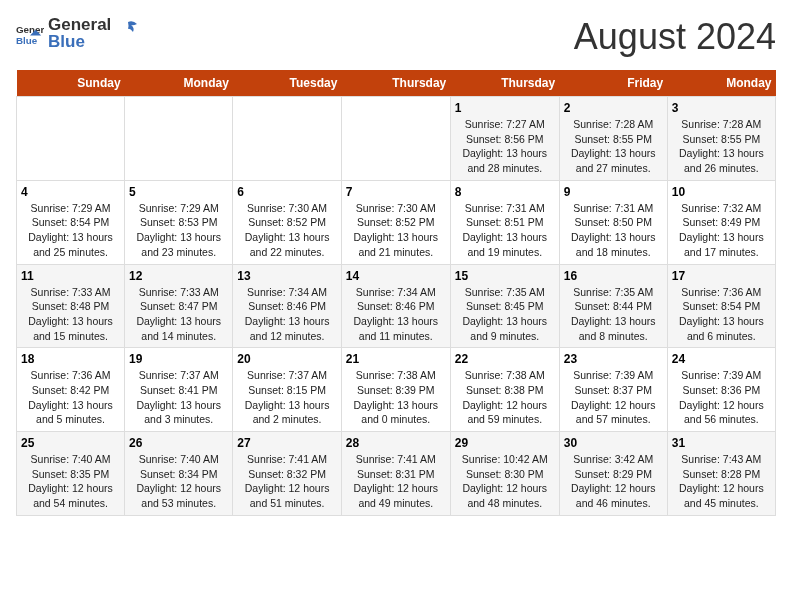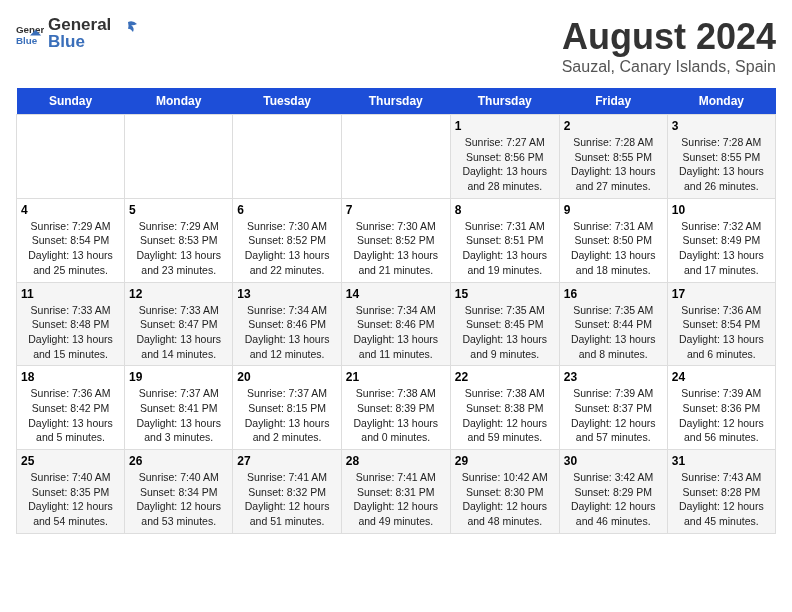--- a/index.html
+++ b/index.html
@@ -23,37 +23,37 @@
     }
     .logo-icon {
       width: 28px;
       height: 28px;
     }
     .title-area {
       text-align: right;
     }
     .main-title {
       font-size: 36px;
-      font-weight: bold;
+      font-weight: normal;
       color: #333;
     }
     .subtitle {
       font-size: 16px;
       color: #555;
     }
     table {
       width: 100%;
       border-collapse: collapse;
       font-size: 11px;
     }
     thead tr th {
-      background-color: #1d4ed8;
+      background-color: #c2410c;
       color: #fff;
       padding: 6px 4px;
-      text-align: center;
+      text-align: right;
       font-size: 12px;
       font-weight: bold;
     }
     tbody tr td {
       border: 1px solid #ddd;
       vertical-align: top;
       padding: 4px;
       width: 113px;
       min-height: 80px;
       background: #fff;
@@ -92,21 +92,20 @@
         <span style="font-weight:bold; font-size:17px; color:#333;">General</span>
         <span style="font-weight:bold; font-size:17px; color:#3a6fba; margin-top:-2px;">Blue</span>
       </div>
     </div>
     <svg width="22" height="22" viewBox="0 0 22 22" style="margin-left:2px; margin-top:-10px;">
       <path d="M11 4 Q16 2 20 6 Q16 8 14 7 Q18 10 16 14 Q13 10 11 11 Q12 8 11 4Z" fill="#3a6fba"></path>
     </svg>
   </div>
   <div class="title-area">
     <div class="main-title">August 2024</div>
-    <div class="subtitle">Sauzal, Canary Islands, Spain</div>
   </div>
 </div>
 
 <table>
   <thead>
     <tr>
     <th>Sunday</th>
         <th>Monday</th>
         <th>Tuesday</th>
         <th>Thursday</th>

